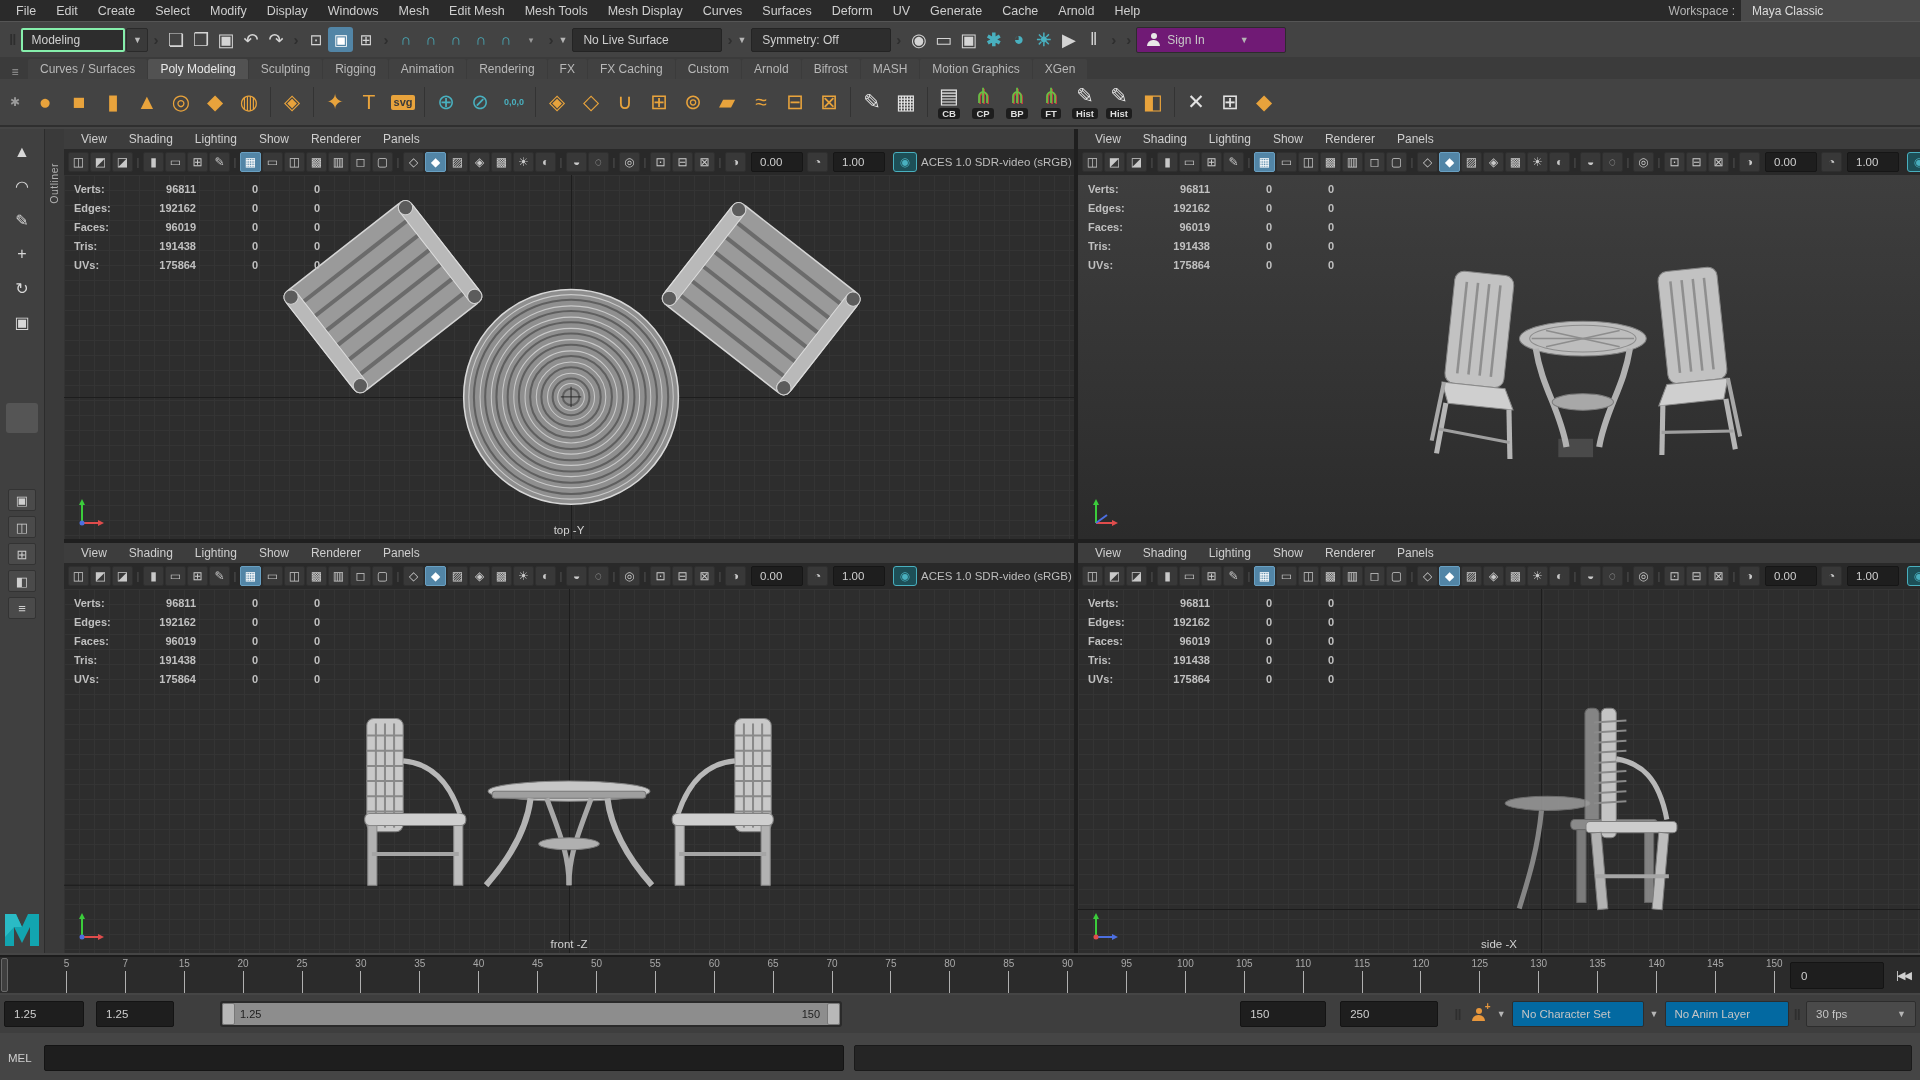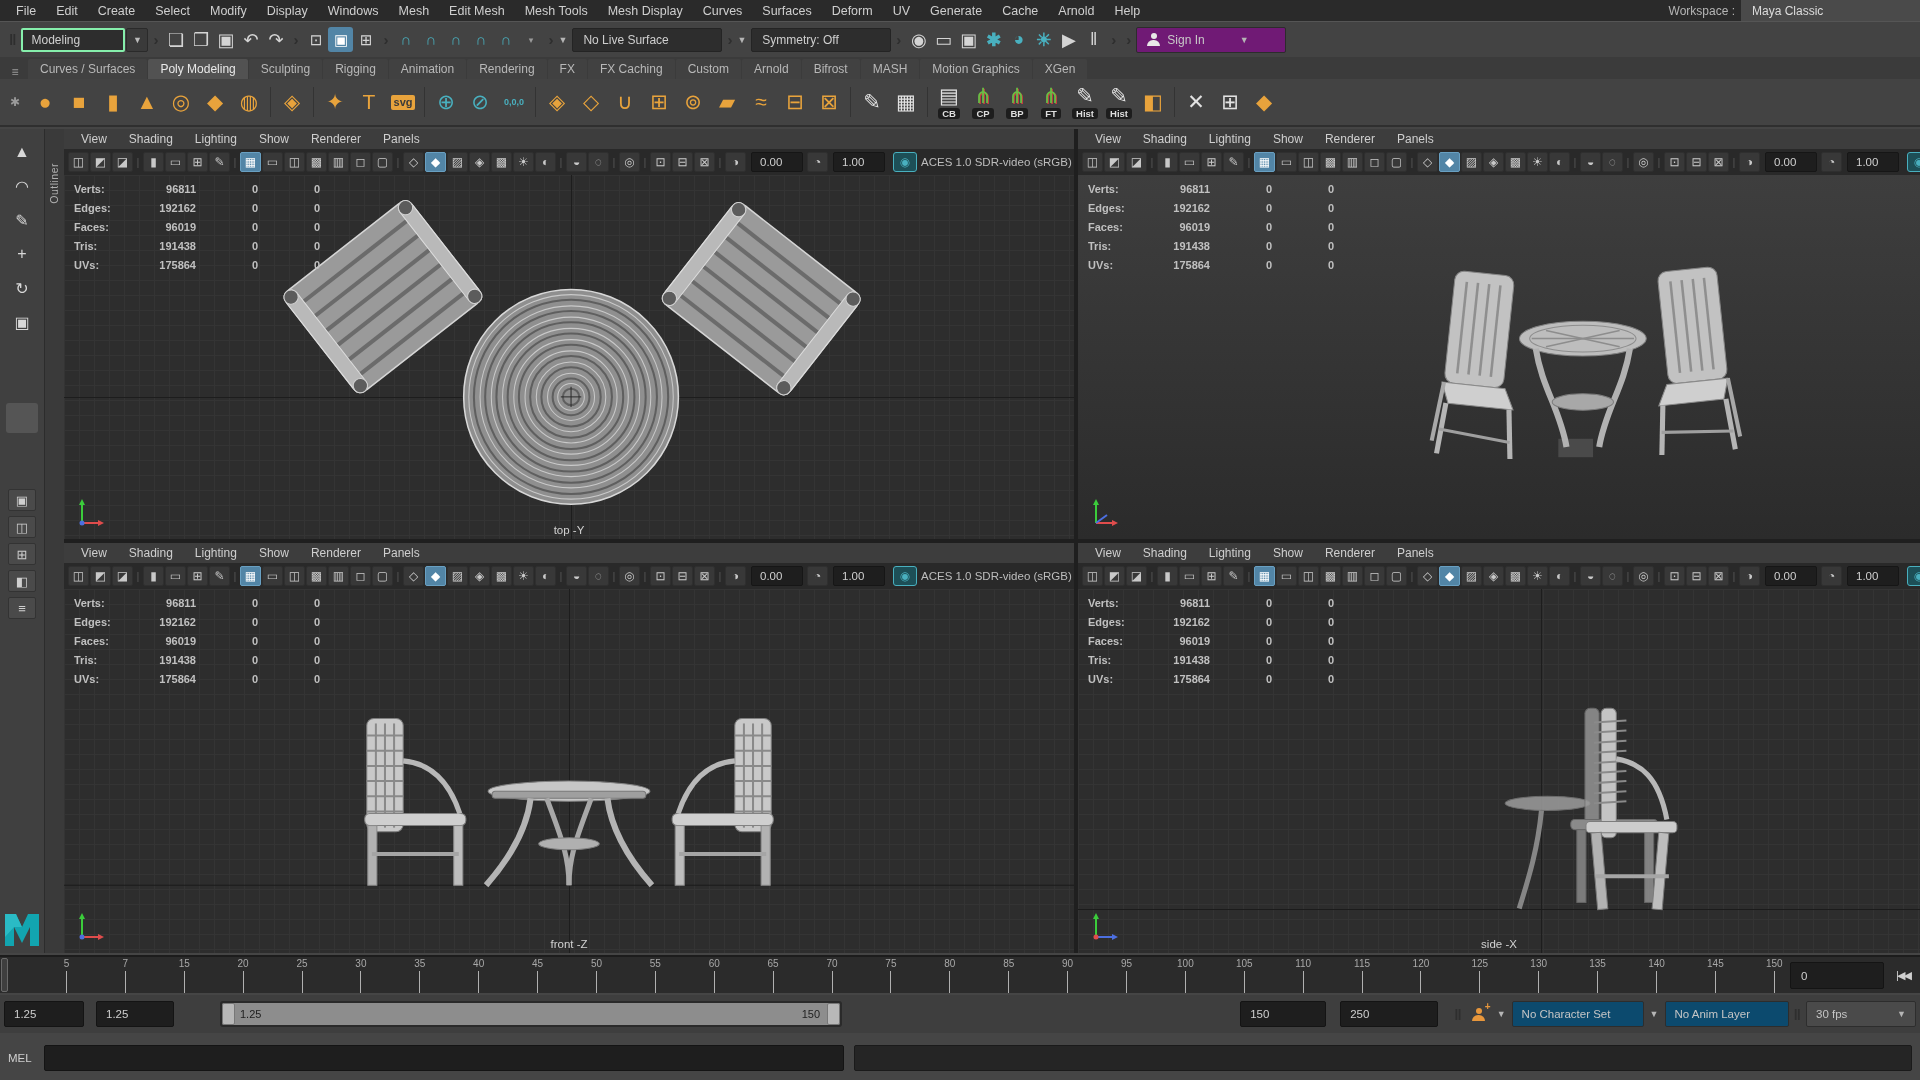--- a/index.html
+++ b/index.html
@@ -114,21 +114,21 @@
     color:#cfcfcf; font-size:11px; letter-spacing:-2px; }
 
   
   .rangebar { position:absolute; top:995px; left:0; right:0; height:38px; background:#3e3e3e; display:flex; align-items:center; padding:0 4px; }
   .rfield { height:26px; background:#1e1e1e; border:1px solid #141414; border-radius:2px; display:flex; align-items:center;
     padding-left:9px; font-size:11.5px; color:#cfcfcf; flex:none; }
   .rslider { width:622px; height:26px; background:#2a2a2a; border-radius:3px; position:relative; flex:none; margin-left:46px; }
   .rtrack { position:absolute; inset:2px; background:#8d8d8d; border-radius:2px; }
   .rhandle { position:absolute; top:2px; bottom:2px; width:13px; background:#b8b8b8; border:1px solid #777; border-radius:2px; }
   .rs-lab { position:absolute; top:0; height:26px; display:flex; align-items:center; font-size:11px; color:#1e1e1e; }
-  .rdd { height:26px; background:#0c4a6e; border:1px solid #2d2d2d; border-radius:2px; display:flex; align-items:center;
+  .rdd { height:26px; background:#0369a1; border:1px solid #2d2d2d; border-radius:2px; display:flex; align-items:center;
     padding:0 9px; font-size:11.5px; color:#c5c5c5; flex:none; white-space:nowrap; }
   .charbtn { width:24px; height:26px; display:flex; align-items:center; justify-content:center; position:relative; flex:none; }
   .charbtn .plus { position:absolute; right:0; top:0; color:#e8973c; font-size:10px; font-weight:bold; }
 
   
   .cmdline { position:absolute; top:1035px; left:0; right:0; height:45px; background:#454545; display:flex; align-items:center; padding:0 8px; }
   .cmd-label { width:36px; font-size:11.5px; color:#cfcfcf; }
   .cmd-input { width:800px; height:26px; background:#1e1e1e; border:1px solid #141414; border-radius:2px; }
   .cmd-result { flex:1; height:26px; background:#252525; border:1px solid #1a1a1a; border-radius:2px; margin-left:10px; }
 </style>

